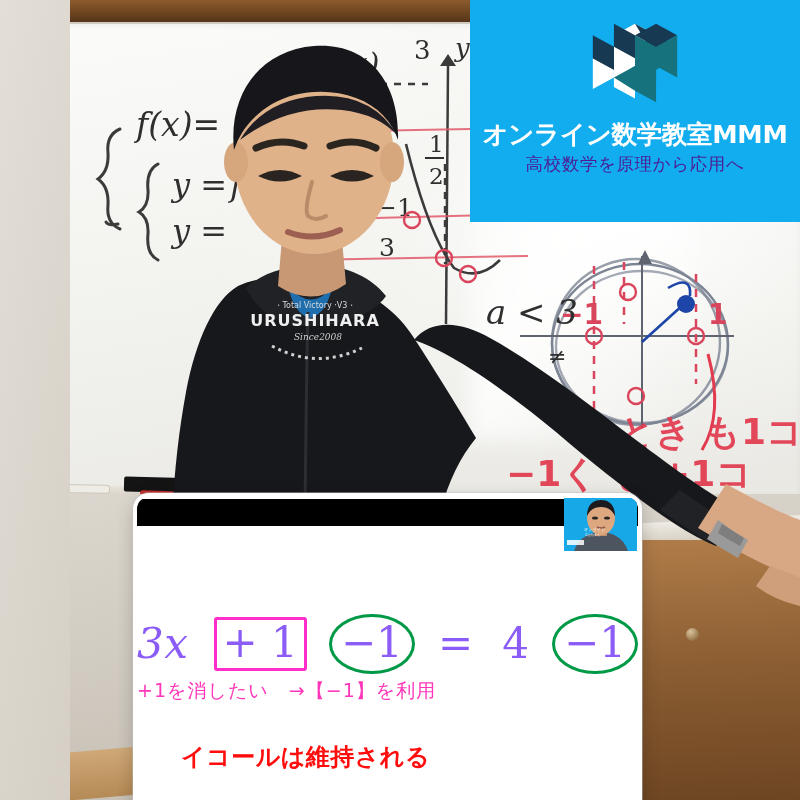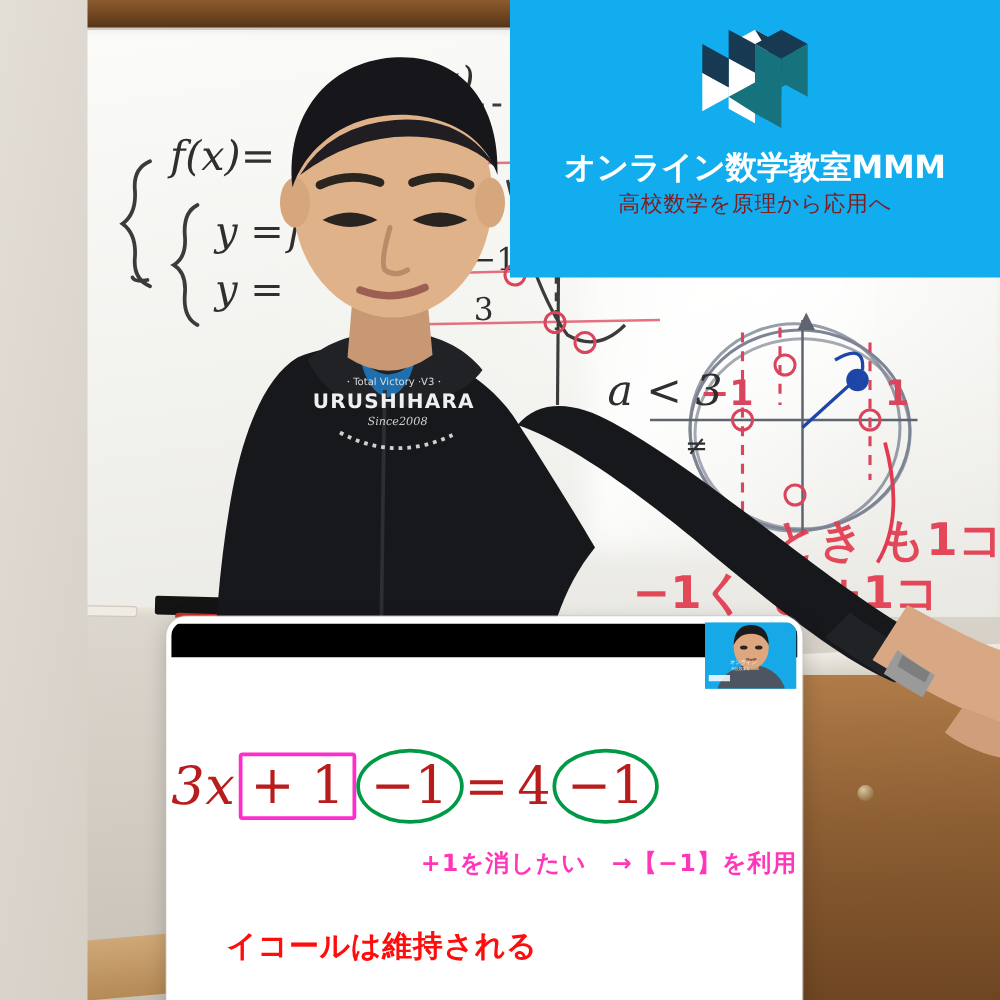--- a/index.html
+++ b/index.html
@@ -92,36 +92,36 @@
 
   
   .wb-ink { position: absolute; left: 8px; top: 24px; width: 792px; height: 470px; }
 
   
   .person { position: absolute; left: 0; top: 0; width: 800px; height: 800px; }
 
   
   .brand-badge {
     position: absolute; right: 0; top: 0;
-    width: 392px; height: 222px;
+    width: 330px; height: 222px;
     display: flex; flex-direction: column;
     align-items: center; justify-content: flex-start;
     padding-top: 18px;
     z-index: 40;
   }
   .brand-logo { width: 96px; height: 92px; margin-bottom: 10px; }
   .brand-title {
     font-size: 25.5px; font-weight: 700; color: #ffffff;
     letter-spacing: -0.3px; line-height: 1.1;
     font-family: "DejaVu Sans", sans-serif;
     text-align: center;
   }
   .brand-sub {
     margin-top: 7px;
-    font-size: 17.5px; font-weight: 400; color: #7f1d1d;
+    font-size: 17.5px; font-weight: 400; color: #4c1d95;
     letter-spacing: 0.6px; line-height: 1.1;
     font-family: "DejaVu Sans", sans-serif;
     text-align: center;
   }
 
   
   .slide-panel {
     position: absolute; left: 133px; top: 493px;
     width: 509px; height: 330px;
     background: #ffffff;
@@ -147,24 +147,24 @@
     position: absolute; right: 1px; top: 1px;
     width: 73px; height: 53px;
     background: #17a8e8;
     overflow: hidden;
     z-index: 60;
   }
   .pip svg { display: block; width: 100%; height: 100%; }
 
   
   .equation {
-    position: absolute; left: 0; right: 0; top: 73px;
-    display: flex; align-items: center; justify-content: flex-start;
+    position: absolute; left: 0; right: 0; top: 88px;
+    display: flex; align-items: center; justify-content: space-between;
     font-family: "DejaVu Serif", serif;
-    font-size: 42px; color: #b91c1c;
+    font-size: 42px; color: #8b5cf6;
     white-space: nowrap;
   }
   .eq-term { line-height: 1; display: inline-block; }
   .eq-3x { font-style: italic; padding-right: 2px; letter-spacing: 0.5px;}
   .eq-boxed {
     border: 3px solid #ff2ecb;
     border-radius: 3px;
     padding: 2px 6px 4px 6px;
     margin: 0 0px 0 1px;
     line-height: 1;
@@ -175,24 +175,24 @@
     padding: 5px 9px 7px 9px;
     margin: 0 0px;
     line-height: 1;
   }
   .eq-eq { padding: 0 1px 0 1px; }
   .eq-4 { padding: 0 1px 0 6px; }
 
   
   .hint-line {
     position: absolute; left: 0; right: 0; top: 152px;
-    text-align: right;
+    text-align: left;
     color: #ff36b9;
     font-family: "DejaVu Sans", sans-serif;
-    font-size: 19px; font-weight: 700;
+    font-size: 19px; font-weight: 400;
     letter-spacing: 1px;
     white-space: nowrap;
   }
 
   
   .conclusion {
     position: absolute; left: 44px; top: 216px;
     color: #ff0d0d;
     font-family: "DejaVu Sans", sans-serif;
     font-size: 24px; font-weight: 700;

